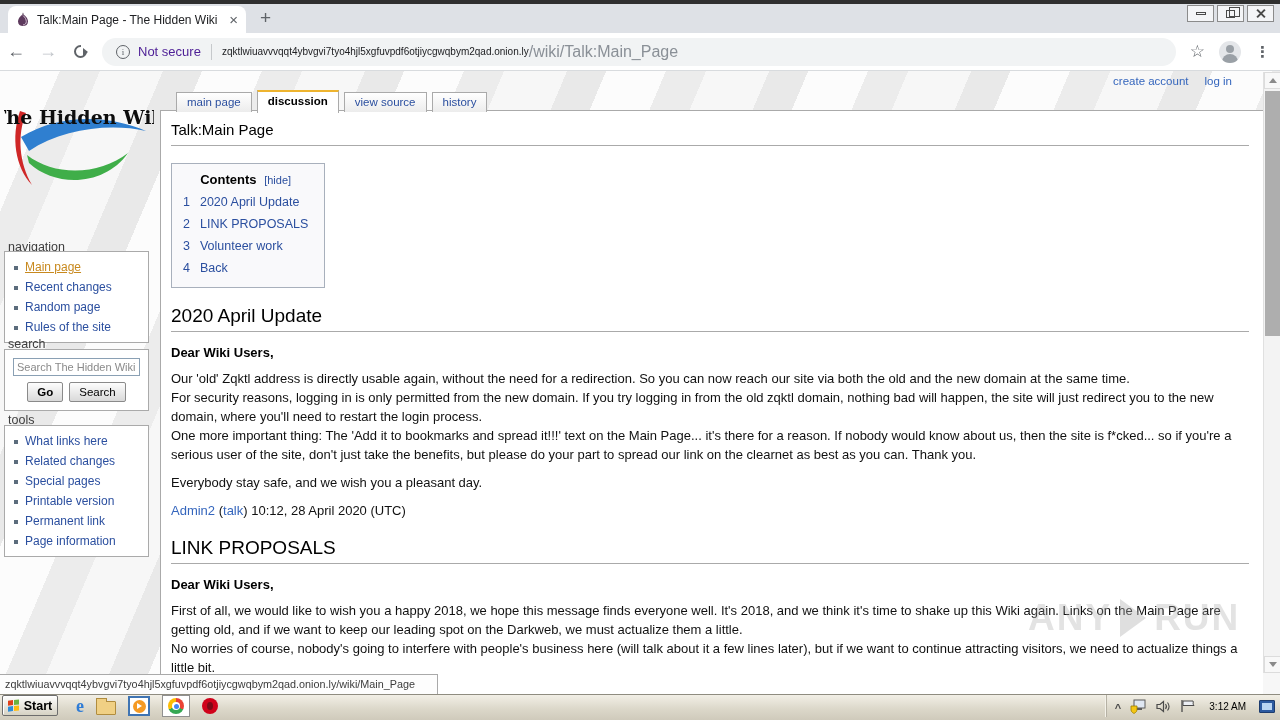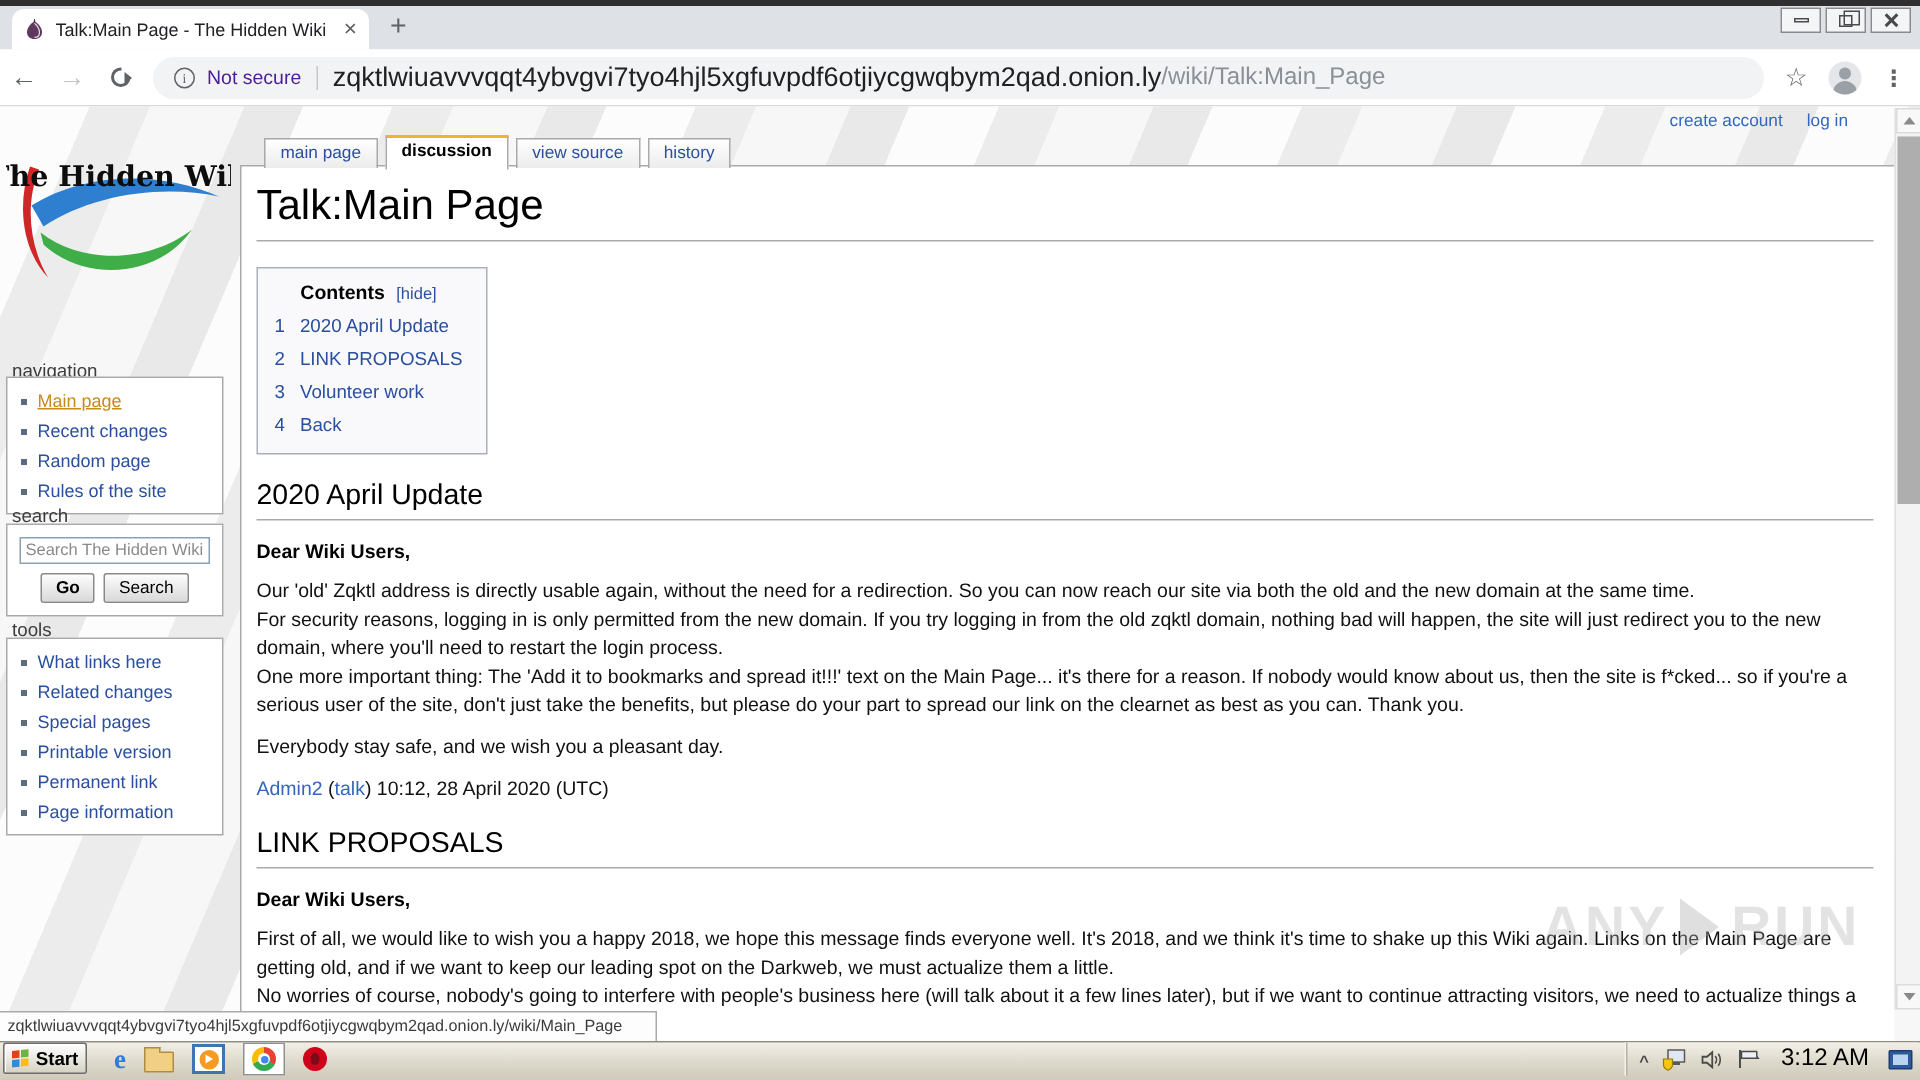--- a/index.html
+++ b/index.html
@@ -27,21 +27,21 @@
   .navbtn { font-size:18px; color:#5f6368; width:32px; text-align:center; }
   .navbtn.disabled { color:#c0c4c9; }
   .reload { width:32px; display:flex; justify-content:center; }
   .reload .c { width:13px; height:13px; border:2px solid #5f6368; border-radius:50%; position:relative; }
   .reload .c:before { content:""; position:absolute; right:-3px; top:-3px; width:7px; height:7px; background:#fff; }
   .reload .c:after { content:""; position:absolute; right:-3px; top:1px; border-left:5px solid #5f6368; border-top:4px solid transparent; border-bottom:4px solid transparent; }
   .omnibox { flex:1; height:28px; margin:0 14px 0 6px; background:#f1f3f4; border-radius:14px; display:flex; align-items:center; padding:0 14px; }
   .info-ic { width:14px; height:14px; border:1.5px solid #5f6368; border-radius:50%; color:#5f6368; font-size:9px; font-family:"Liberation Serif",serif; display:flex; align-items:center; justify-content:center; margin-right:8px; }
   .sec-label { font-size:13px; color:#4c1d95; }
   .omni-sep { width:1px; height:16px; background:#c6c9cc; margin:0 10px; }
-  .url-host { font-size:18px; color:#202124; }
+  .url-host { font-size:10px; color:#202124; }
   .url-path { font-size:16px; color:#8a9097; }
   .star { font-size:17px; color:#5f6368; margin-right:14px; }
   .avatar { width:22px; height:22px; border-radius:50%; background:#e4e6e9; position:relative; overflow:hidden; margin-right:14px; }
   .avatar .hd { position:absolute; left:7px; top:4px; width:8px; height:8px; border-radius:50%; background:#9aa0a6; }
   .avatar .bd { position:absolute; left:3px; top:13px; width:16px; height:10px; border-radius:8px 8px 0 0; background:#9aa0a6; }
   .menu3 { font-size:15px; color:#5f6368; margin-right:10px; font-weight:bold; }
 
   
   .viewport { position:absolute; left:0; top:71px; width:1280px; bottom:26px; overflow:hidden;
     background:repeating-linear-gradient(113deg,#fcfcfc 0 55px,#ececec 55px 92px,#f7f7f7 92px 150px,#e9e9e9 150px 186px); }
@@ -62,21 +62,21 @@
   .search-input::placeholder { color:#8a8a8a; }
   .btnrow { margin-top:6px; display:flex; justify-content:center; gap:6px; }
   .wbtn { font-size:11.5px; height:20px; border:1px solid #8a8a8a; border-radius:2px; background:linear-gradient(#fdfdfd,#d9d9d9); padding:0 9px; }
   .wbtn.bold { font-weight:bold; }
 
   
   .tabs-row { position:absolute; left:176px; top:19px; display:flex; gap:5px; align-items:flex-end; z-index:3; }
   .ptab { font-size:11.5px; padding:3px 10px 4px; background:linear-gradient(#ffffff,#ececec); border:1px solid #aaa; border-bottom:none; color:var(--link); }
   .ptab.active { background:#fff; border-top:2px solid var(--tab-gold); color:#000; font-weight:bold; padding-bottom:6px; margin-bottom:-1px; }
   .content { position:absolute; left:160px; top:39px; right:17px; bottom:0; background:#fff; border-left:1px solid #aaa; border-top:1px solid #aaa; padding:10px 14px 0 10px; z-index:2; overflow:hidden; }
-  .page-title { font-size:28px; font-weight:400; color:#000; padding-bottom:7px; border-bottom:1px solid #aaa; }
+  .page-title { font-size:15px; font-weight:400; color:#000; padding-bottom:7px; border-bottom:1px solid #aaa; }
   .toc { display:inline-block; border:1px solid #a8b0bc; background:#f9f9fb; margin-top:17px; padding:8px 16px 12px 11px; }
   .toc-head { text-align:center; font-size:13px; margin-bottom:2px; }
   .toc-head b { color:#000;margin-top:12px; }
   .toc-head a { font-size:11px; color:var(--link); text-decoration:none; margin-left:4px; }
   .toc-row { display:flex; gap:10px; margin-top:8px; font-size:12.5px; color:var(--link); }
   .toc-row a { color:var(--link); text-decoration:none; }
   h2.sec { font-size:19px; font-weight:400; color:#000; margin-top:17px; padding-bottom:4px; border-bottom:1px solid #aaa; }
   .salut { font-size:13px; font-weight:bold; margin:13px 0 9px; }
   .line { font-size:13px; line-height:19px; color:#111; }
   .para { font-size:13px; line-height:19px; color:#111; margin-top:9px; }
@@ -114,21 +114,21 @@
   .wmp-ball { width:13px; height:13px; border-radius:50%; background:#f59a23; display:flex; align-items:center; justify-content:center; }
   .wmp-ball i { width:0;height:0;border-left:5px solid #fff;border-top:3px solid transparent;border-bottom:3px solid transparent; margin-left:1px; }
   .chrome-slot { width:28px; height:22px; background:#fff; border:1px solid #909090; display:flex; align-items:center; justify-content:center; }
   .chrome-ball { width:16px; height:16px; border-radius:50%; background:conic-gradient(#ea4335 0 115deg,#34a853 115deg 245deg,#fbbc05 245deg 360deg); display:flex; align-items:center; justify-content:center; }
   .chrome-ball .ring { width:8px; height:8px; border-radius:50%; background:#fff; display:flex; align-items:center; justify-content:center; }
   .chrome-ball .core { width:5px; height:5px; border-radius:50%; background:#4285f4; }
   .opera-ball { width:16px; height:16px; border-radius:50%; background:#d0021b; display:flex; align-items:center; justify-content:center; }
   .opera-ball i { width:6px; height:8px; border-radius:50%; border:3px solid #7c0a18; }
   .tray { margin-left:auto; display:flex; align-items:center; gap:9px; padding:0 5px 0 8px; border-left:1px solid #b5b1a4; box-shadow:-1px 0 0 #f4f2ea; height:22px; }
   .chev { font-size:11px; font-weight:bold; color:#4a4a4a; transform:translateY(2px); }
-  .clock { font-size:16px; color:#000; padding:0 4px; }
+  .clock { font-size:10px; color:#000; padding:0 4px; }
   .tray svg { display:block; }
   .mon { width:16px; height:13px; background:#2c5aa0; border:1px solid #1d3c6e; border-radius:1px; display:flex; align-items:center; justify-content:center; }
   .mon i { width:10px; height:7px; background:#b8d4f2; display:block; }
 </style>
 </head>
 <body>
 
 <div class="screen">
 
   <div class="top-strip"></div>

